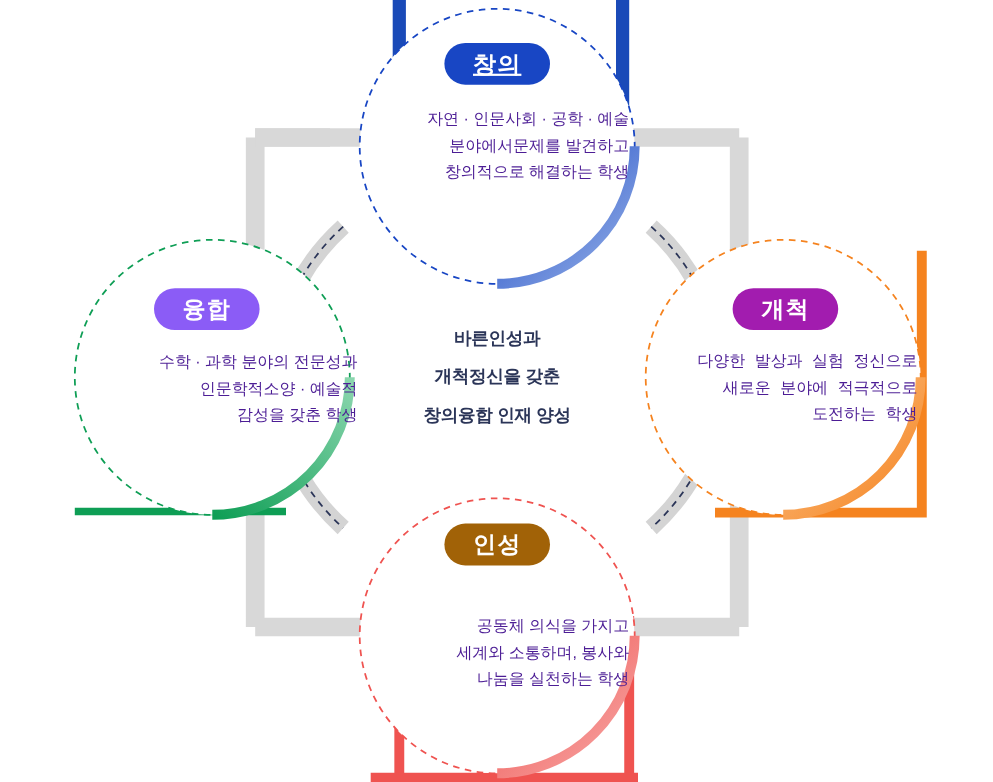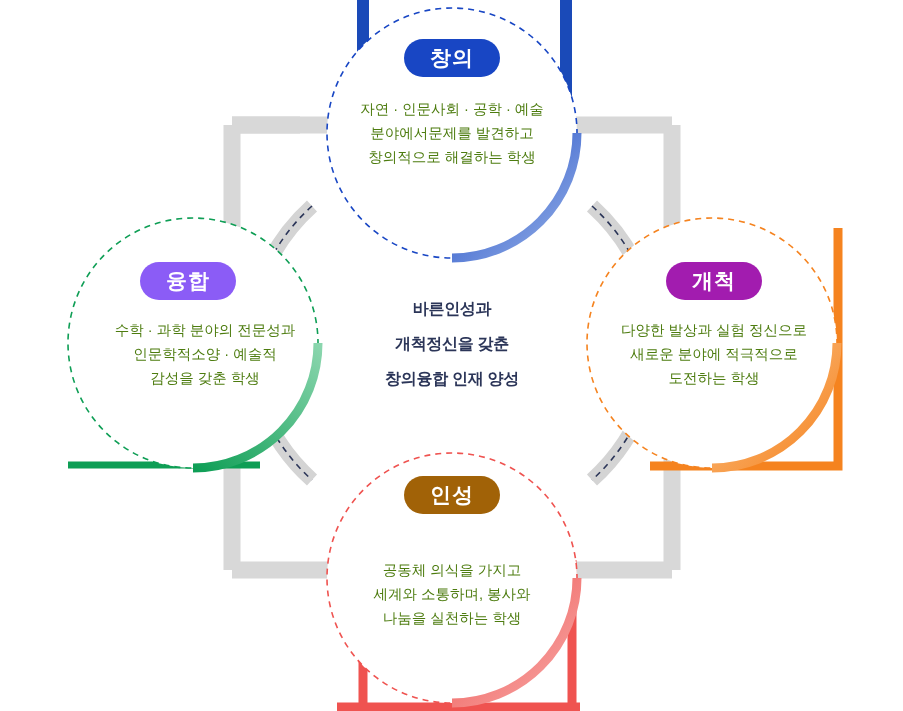--- a/index.html
+++ b/index.html
@@ -11,22 +11,22 @@
     position:absolute;
     display:flex;align-items:center;justify-content:center;
     color:#ffffff;font-weight:700;font-size:21px;letter-spacing:1px;
     border-radius:999px;white-space:nowrap;
     width:96px;height:38px;
     transform:translate(-50%,-50%);
   }
   .node-desc{
     position:absolute;
     transform:translate(-50%,0);
-    width:240px;text-align:center;
-    font-size:14.5px;line-height:24px;color:#4d7c0f;font-weight:500;
+    width:240px;text-align:right;
+    font-size:14.5px;line-height:24px;color:#4c1d95;font-weight:500;
     white-space:pre-line;
   }
   #center-text{
     position:absolute;left:452px;top:343px;
     transform:translate(-50%,-50%);
     width:300px;text-align:center;
     font-size:16px;line-height:35px;font-weight:700;color:#2b3558;
     white-space:pre-line;letter-spacing:-0.3px;
   }
 </style>
@@ -114,32 +114,32 @@
 
     <circle cx="712" cy="343" r="125" fill="#ffffff"></circle>
     <circle cx="712" cy="343" r="125" fill="none" stroke="#f5831f" stroke-width="1.6" stroke-dasharray="6 5"></circle>
     <path d="M 837,343 A 125,125 0 0 1 712,468" fill="none" stroke="url(#gradRight)" stroke-width="9"></path>
 
     <circle cx="452" cy="578" r="125" fill="#ffffff"></circle>
     <circle cx="452" cy="578" r="125" fill="none" stroke="#ef5350" stroke-width="1.6" stroke-dasharray="6 5"></circle>
     <path d="M 577,578 A 125,125 0 0 1 452,703" fill="none" stroke="url(#gradBottom)" stroke-width="9"></path>
   </svg>
 
-  <div class="node-label" style="left:452px;top:58px;background:#1846c4;">창의</div>
+  <div class="node-label" style="left:452px;top:58px;background:#1846c4;text-decoration:underline;">창의</div>
   <div class="node-desc" style="left:452px;top:97px;">자연 · 인문사회 · 공학 · 예술
 분야에서문제를 발견하고
 창의적으로 해결하는 학생</div>
 
   <div class="node-label" style="left:188px;top:281px;background:#8b5cf6;">융합</div>
   <div class="node-desc" style="left:205px;top:318px;">수학 · 과학 분야의 전문성과
 인문학적소양 · 예술적
 감성을 갖춘 학생</div>
 
   <div class="node-label" style="left:714px;top:281px;background:#a21caf;">개척</div>
-  <div class="node-desc" style="left:714px;top:318px;">다양한 발상과 실험 정신으로
+  <div class="node-desc" style="left:714px;top:318px;font-family:Liberation Mono, monospace;">다양한 발상과 실험 정신으로
 새로운 분야에 적극적으로
 도전하는 학생</div>
 
   <div class="node-label" style="left:452px;top:495px;background:#a16207;">인성</div>
   <div class="node-desc" style="left:452px;top:558px;">공동체 의식을 가지고
 세계와 소통하며, 봉사와
 나눔을 실천하는 학생</div>
 
   <div id="center-text">바른인성과
 개척정신을 갖춘

